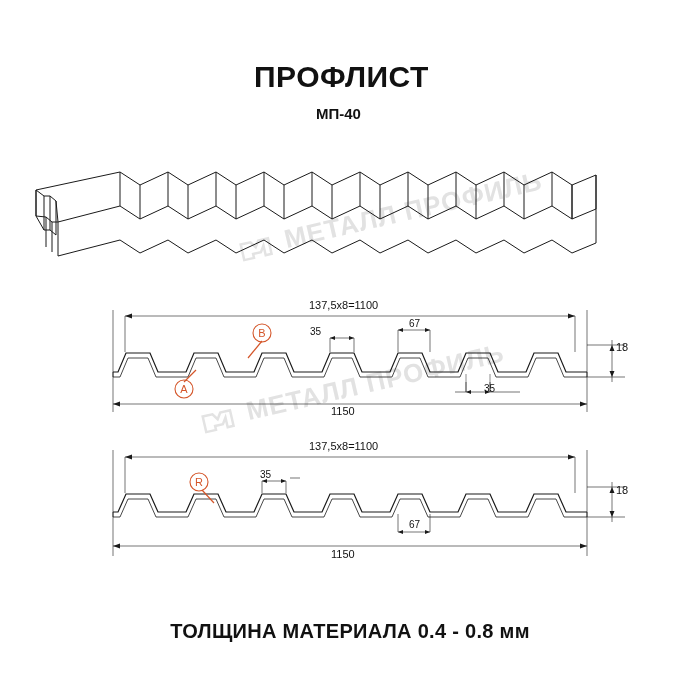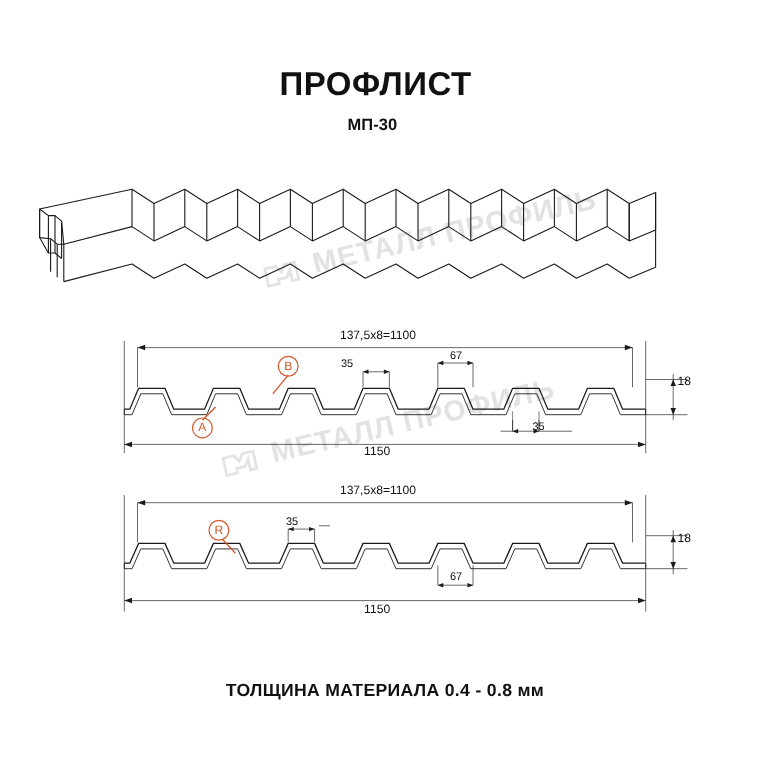--- a/index.html
+++ b/index.html
@@ -71,21 +71,21 @@
     height: 700px;
   }
 
   
   .footer-note {
     position: absolute;
     left: 0;
     top: 620px;
     width: 700px;
     text-align: center;
-    font-size: 16px;
+    font-size: 20px;
     font-weight: bold;
     color: #111;
     letter-spacing: 0.3px;
   }
 
   
   .dim {
     position: absolute;
     font-size: 11px;
     color: #111;
@@ -102,21 +102,21 @@
     width: 18px;
     line-height: 16px;
   }
 </style>
 </head>
 <body>
 
 <div id="page">
 
   <div class="title">ПРОФЛИСТ</div>
-  <div class="subtitle">МП-30</div>
+  <div class="subtitle">МП-40</div>
 
   <div class="watermark wm-1">
     <span class="wm-logo">
       <svg width="40" height="26" viewBox="0 0 40 26">
         <path d="M2 22 L2 6 L12 6 L16 12 L20 6 L30 6 L30 22 L24 22 L24 12 L20 18 L12 18 L12 22 Z" fill="none" stroke="#e3e3e3" stroke-width="2.5"></path>
       </svg>
     </span><span>МЕТАЛЛ ПРОФИЛЬ</span>
   </div>
 
   <div class="watermark wm-2">

